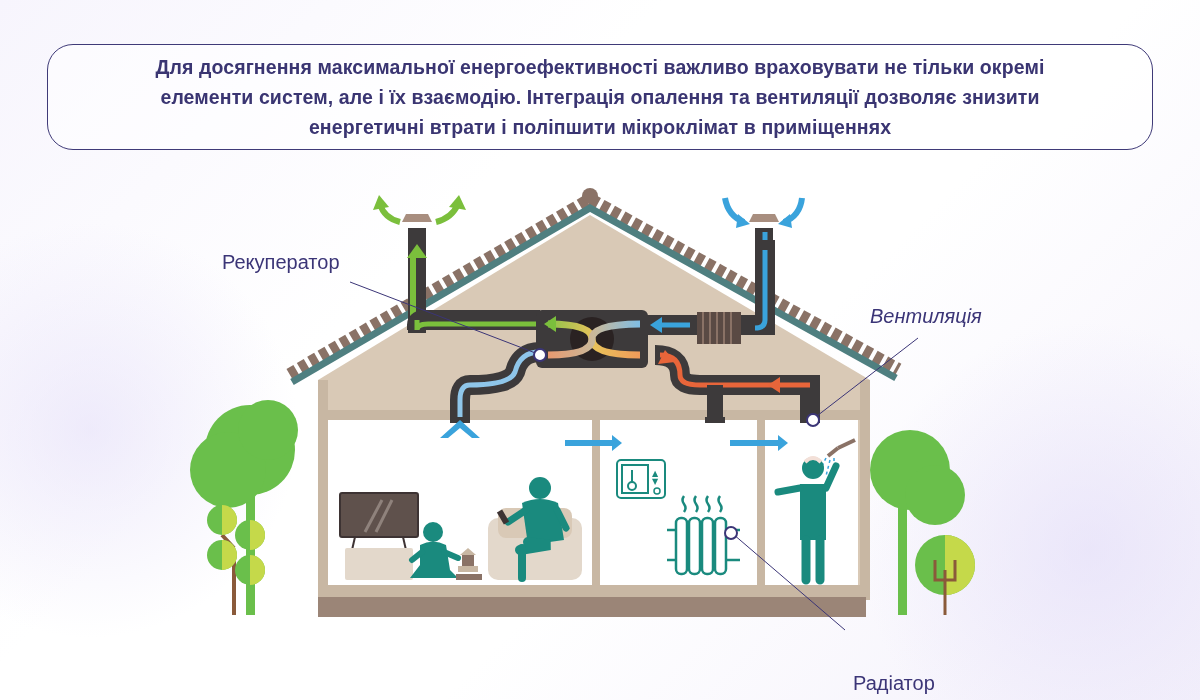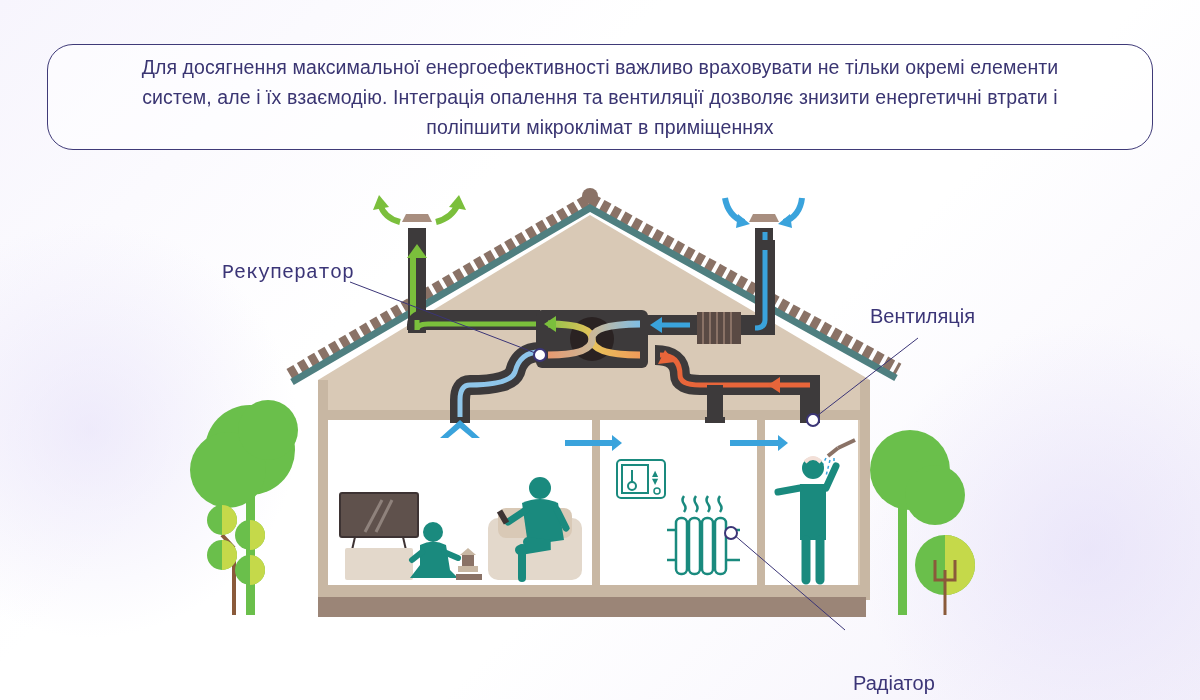--- a/index.html
+++ b/index.html
@@ -5,21 +5,21 @@
   html,body{margin:0;padding:0;}
   body{width:1200px;height:700px;overflow:hidden;position:relative;
     background:linear-gradient(135deg,#f7f5fd 0%,#ffffff 35%,#ffffff 60%,#f3f0fb 100%);
     font-family:"Liberation Sans",sans-serif;}
   .glow1{position:absolute;left:-120px;top:220px;width:420px;height:420px;border-radius:50%;
     background:radial-gradient(circle,rgba(226,220,248,0.55),rgba(255,255,255,0) 70%);}
   .glow2{position:absolute;right:-120px;top:320px;width:460px;height:460px;border-radius:50%;
     background:radial-gradient(circle,rgba(226,220,248,0.6),rgba(255,255,255,0) 70%);}
   .intro{position:absolute;left:47px;top:44px;width:1106px;height:106px;box-sizing:border-box;
     border:1.5px solid #3f3a78;border-radius:26px;background:rgba(255,255,255,0.55);
-    display:flex;align-items:center;justify-content:center;padding:0 60px;}
+    display:flex;align-items:center;justify-content:center;padding:0 60px;font-weight:bold;}
   .intro p{margin:0;text-align:center;color:#3a3572;font-size:19.5px;line-height:30px;letter-spacing:0.1px;}
   svg.scene{position:absolute;left:0;top:0;}
   .callout{position:absolute;color:#3b3577;font-size:20px;white-space:nowrap;}
 </style>
 </head>
 <body>
 
 <div class="glow1"></div>
 <div class="glow2"></div>
 
@@ -233,15 +233,15 @@
   <g>
     <line x1="350" y1="282" x2="538" y2="354" stroke="#3b3577" stroke-width="1"></line>
     <line x1="918" y1="338" x2="813" y2="419" stroke="#3b3577" stroke-width="1"></line>
     <line x1="733" y1="534" x2="845" y2="630" stroke="#3b3577" stroke-width="1"></line>
   </g>
   <circle cx="540" cy="355" r="6" fill="#fff" stroke="#3b3577" stroke-width="2"></circle>
   <circle cx="813" cy="420" r="6" fill="#fff" stroke="#3b3577" stroke-width="2"></circle>
   <circle cx="731" cy="533" r="6" fill="#fff" stroke="#3b3577" stroke-width="2"></circle>
 </svg>
 
-<div class="callout" style="left:222px;top:261px;font-family:Liberation Mono, monospace;">Рекуператор</div>
-<div class="callout" style="left:870px;top:305px;">Вентиляція</div>
+<div class="callout" style="left:222px;top:251px;">Рекуператор</div>
+<div class="callout" style="left:870px;top:305px;font-style:italic;">Вентиляція</div>
 <div class="callout" style="left:853px;top:672px;">Радіатор</div>
 
 </body></html>

